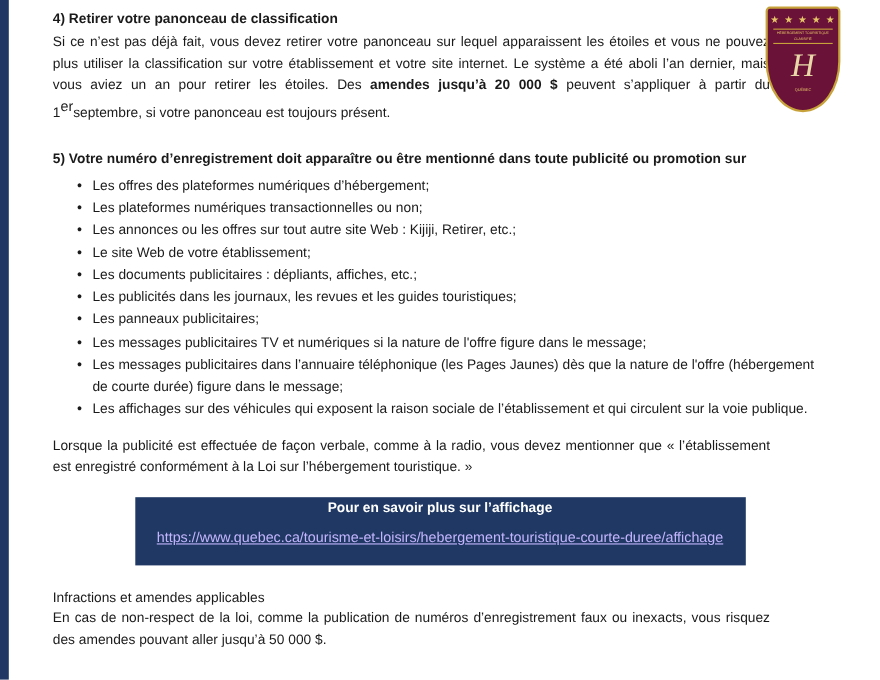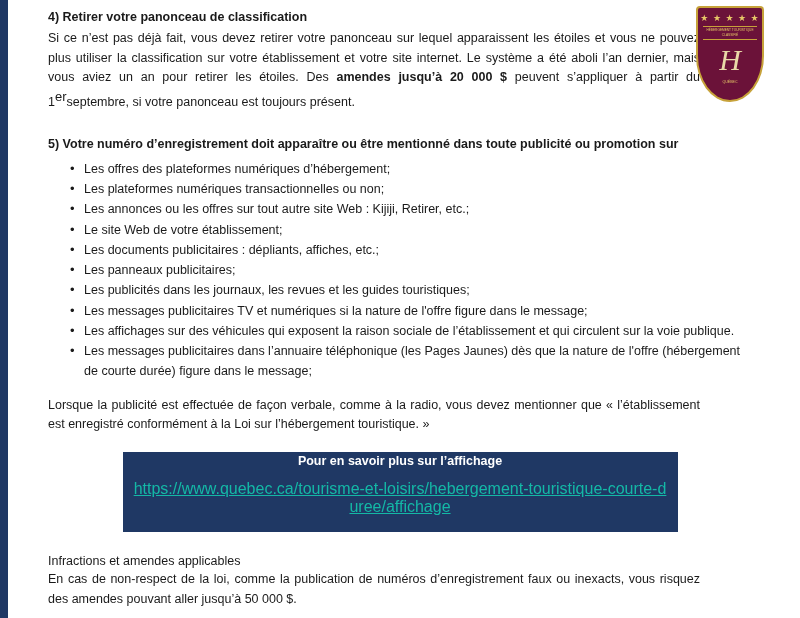--- a/index.html
+++ b/index.html
@@ -129,22 +129,22 @@
     text-align: center;
     padding: 2px 10px 16px 10px;
     box-sizing: border-box;
   }
   .callout-title {
     font-size: 12.5px;
     font-weight: bold;
     margin-bottom: 12px;
   }
   .callout-link {
-    font-size: 16px;
-    color: #14b8a6;
+    font-size: 13px;
+    color: #c4b5fd;
     text-decoration: underline;
     word-break: break-all;
   }
   .footer-title {
     font-size: 12.5px;
     font-weight: normal;
     margin: 0 0 2px 0;
   }
 </style>
 </head>
@@ -170,25 +170,25 @@
   <div class="spacer-lg"></div>
 
   <h2 class="section-title narrow">5) Votre numéro d’enregistrement doit apparaître ou être mentionné dans toute publicité ou promotion sur</h2>
 
   <ul class="bullets">
     <li>Les offres des plateformes numériques d’hébergement;</li>
     <li>Les plateformes numériques transactionnelles ou non;</li>
     <li>Les annonces ou les offres sur tout autre site Web : Kijiji, Retirer, etc.;</li>
     <li>Le site Web de votre établissement;</li>
     <li>Les documents publicitaires : dépliants, affiches, etc.;</li>
+    <li>Les publicités dans les journaux, les revues et les guides touristiques;</li>
     <li>Les panneaux publicitaires;</li>
-    <li>Les publicités dans les journaux, les revues et les guides touristiques;</li>
     <li>Les messages publicitaires TV et numériques si la nature de l'offre figure dans le message;</li>
+    <li>Les messages publicitaires dans l’annuaire téléphonique (les Pages Jaunes) dès que la nature de l'offre (hébergement de courte durée) figure dans le message;</li>
     <li>Les affichages sur des véhicules qui exposent la raison sociale de l’établissement et qui circulent sur la voie publique.</li>
-    <li>Les messages publicitaires dans l’annuaire téléphonique (les Pages Jaunes) dès que la nature de l'offre (hébergement de courte durée) figure dans le message;</li>
   </ul>
 
   <div class="spacer-md"></div>
 
   <p class="body-text para-block">Lorsque la publicité est effectuée de façon verbale, comme à la radio, vous devez mentionner que « l’établissement est enregistré conformément à la Loi sur l’hébergement touristique. »</p>
 
   <div class="callout">
     <div class="callout-title">Pour en savoir plus sur l’affichage</div>
     <a class="callout-link" href="#">https://www.quebec.ca/tourisme-et-loisirs/hebergement-touristique-courte-duree/affichage</a>
   </div>

